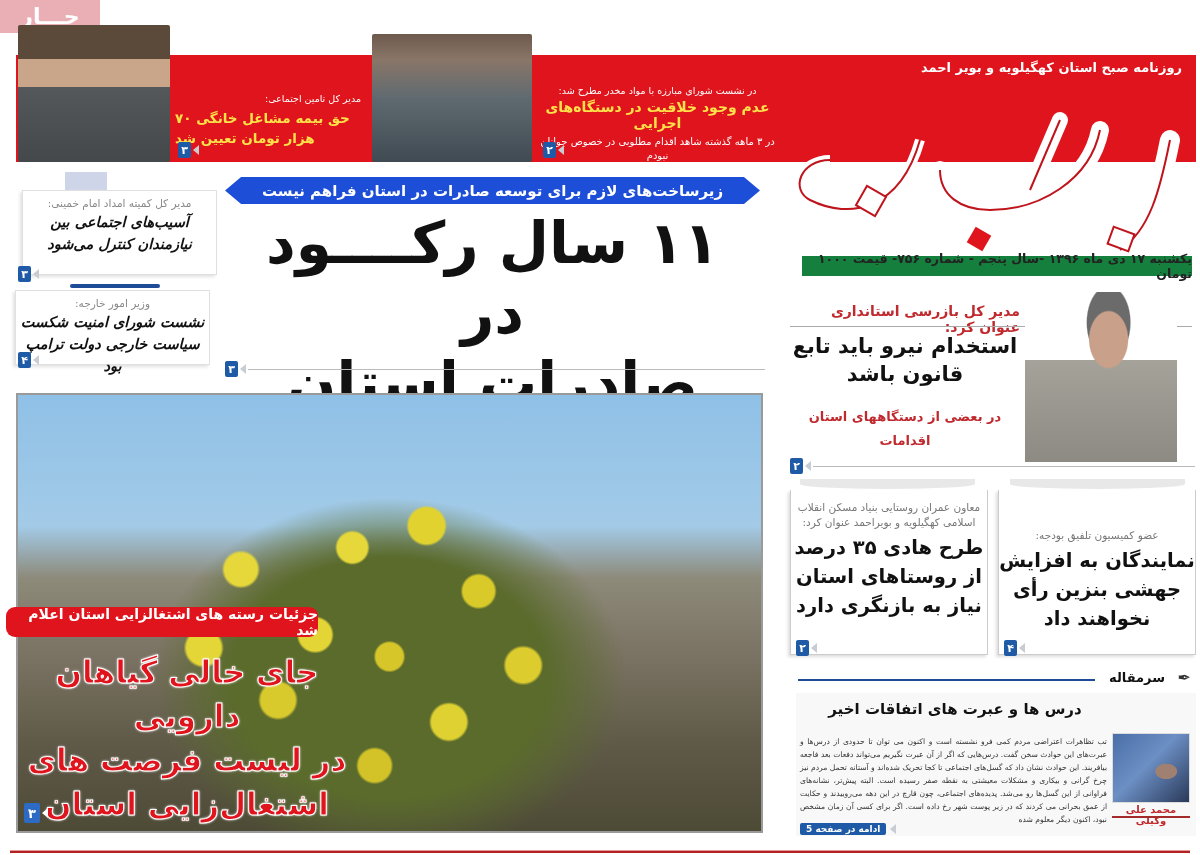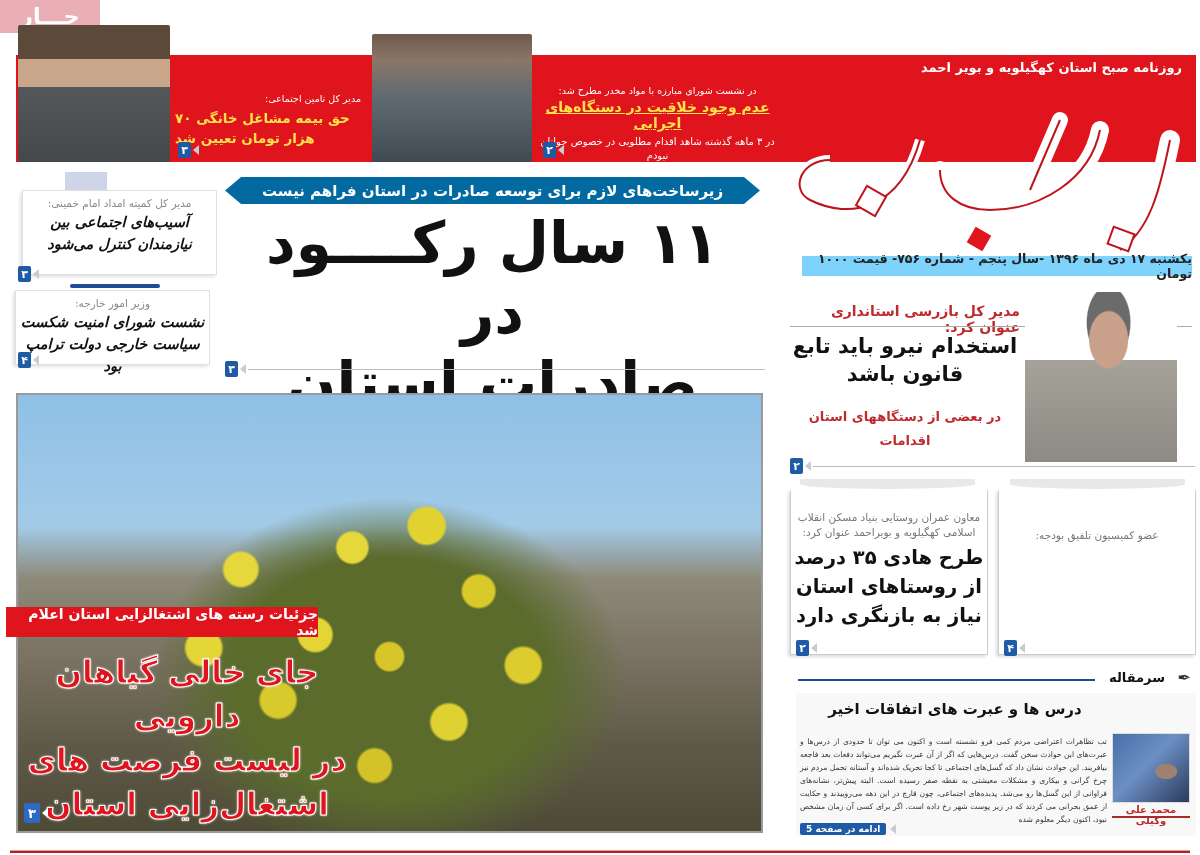--- a/index.html
+++ b/index.html
@@ -11,41 +11,41 @@
   
   .watermark { left: 0; top: 0; width: 100px; height: 33px; background: #e8a7ad; color: #fff; font-weight: bold; font-size: 22px; display: flex; align-items: center; justify-content: center; letter-spacing: 4px; opacity: .9; }
 
   
   .red-band { left: 16px; top: 55px; width: 1180px; height: 107px; background: #e0141c; }
 
   
   .masthead { left: 790px; top: 40px; width: 410px; height: 235px; }
   .masthead-sub { right: 18px; top: 20px; color: #fff; font-size: 13px; font-weight: bold; position: absolute; }
   .masthead-logo { position: absolute; right: 10px; top: 60px; width: 400px; height: 160px; }
-  .masthead-date { position: absolute; right: 8px; top: 216px; width: 390px; height: 20px; background: #7dd3fc; font-size: 12.5px; font-weight: bold; display: flex; align-items: center; justify-content: center; color: #222; }
+  .masthead-date { position: absolute; right: 8px; top: 216px; width: 390px; height: 20px; background: #15803d; font-size: 12.5px; font-weight: bold; display: flex; align-items: center; justify-content: center; color: #222; }
 
   
   .badge { display: inline-flex; align-items: center; justify-content: center; width: 13px; height: 16px; background: #1f5aa6; color: #fff; font-size: 11px; font-weight: bold; border-radius: 2px; }
   .badge-row { display: flex; align-items: center; gap: 0; direction: ltr; }
   .badge-row .tri { width: 0; height: 0; border-top: 5px solid transparent; border-bottom: 5px solid transparent; border-right: 6px solid #c8cdd3; margin-left: 2px; }
   .badge-row .line { flex: 1; height: 1px; background: #bbb; margin-left: 2px; }
 
   
   .photo { background: linear-gradient(180deg, #6e5a4c 0%, #8a7668 20%, #5f6a70 50%, #3f4a52 100%); border-radius: 2px; }
   .top-story-1 { left: 540px; top: 85px; width: 235px; }
   .top-story-1 .kicker { color: #fff; font-size: 9.5px; text-align: center; }
-  .top-story-1 .title { color: #ffe24a; font-weight: bold; font-size: 14px; text-align: center; margin-top: 3px; text-decoration: underline; }
+  .top-story-1 .title { color: #ffe24a; font-weight: bold; font-size: 14px; text-align: center; margin-top: 3px; }
   .top-story-1 .body { color: #fff; font-size: 10px; text-align: center; margin-top: 4px; line-height: 14px; }
 
   .top-story-2 { left: 175px; top: 93px; width: 190px; }
   .top-story-2 .kicker { color: #fff; font-size: 9.5px; text-align: right; padding-right: 4px; }
   .top-story-2 .title { color: #ffe24a; font-weight: bold; font-size: 13.5px; text-align: left; margin-top: 4px; line-height: 20px; }
 
   
-  .blue-banner { left: 225px; top: 177px; width: 535px; height: 27px; background: #0369a1; clip-path: polygon(3% 0, 97% 0, 100% 50%, 97% 100%, 3% 100%, 0 50%); color: #fff; font-weight: bold; font-size: 15px; display: flex; align-items: center; justify-content: center; }
+  .blue-banner { left: 225px; top: 177px; width: 535px; height: 27px; background: #1d4ed8; clip-path: polygon(3% 0, 97% 0, 100% 50%, 97% 100%, 3% 100%, 0 50%); color: #fff; font-weight: bold; font-size: 15px; display: flex; align-items: center; justify-content: center; }
   .main-headline { left: 225px; top: 208px; width: 535px; text-align: center; font-weight: 900; font-size: 58px; line-height: 70px; font-family: "DejaVu Sans", sans-serif; letter-spacing: -1px; }
   .main-headline-rule { left: 225px; top: 361px; width: 540px; }
 
   
   .side-box { background: #fff; border: 1px solid #e0e0e0; box-shadow: -2px 2px 3px #e2e2e2; text-align: center; }
   .side-box .kicker { color: #888; font-size: 10.5px; margin-top: 6px; }
   .side-box .title { font-weight: bold; font-size: 14.5px; line-height: 22px; margin-top: 2px; font-style: italic; }
   .side-1 { left: 22px; top: 190px; width: 195px; height: 85px; }
   .side-2 { left: 15px; top: 290px; width: 195px; height: 75px; }
   .side-tab { left: 65px; top: 172px; width: 42px; height: 20px; background: #cfd5e8; }
@@ -61,37 +61,37 @@
       radial-gradient(circle at 50% 60%, #d6c62a 0 3%, transparent 3.5%),
       radial-gradient(circle at 30% 40%, #e6d83a 0 2.8%, transparent 3.3%),
       radial-gradient(circle at 68% 62%, #dccc2e 0 3%, transparent 3.5%),
       radial-gradient(circle at 35% 70%, #d8c92c 0 3%, transparent 3.5%),
       radial-gradient(circle at 58% 75%, #e0d132 0 3.2%, transparent 3.7%),
       radial-gradient(circle at 48% 85%, #d3c329 0 3%, transparent 3.5%),
       radial-gradient(circle at 25% 58%, #e4d636 0 2.8%, transparent 3.3%),
       radial-gradient(ellipse at 50% 65%, #5a6b2c 0 30%, transparent 45%),
       linear-gradient(180deg, #8fc0e6 0%, #a3cbe8 30%, #8d8a7a 42%, #7a7262 60%, #5f5a48 80%, #4d4a36 100%);
   }
-  .photo-tag { left: 6px; top: 607px; width: 312px; height: 30px; background: #e0141c; color: #fff; font-weight: bold; font-size: 14px; display: flex; align-items: center; justify-content: center; }
+  .photo-tag { left: 6px; top: 607px; width: 312px; height: 30px; background: #e0141c; color: #fff; font-weight: bold; font-size: 14px; display: flex; align-items: center; justify-content: center; border-radius: 9px; }
   .photo-title { left: 22px; top: 650px; width: 330px; text-align: center; color: #e0141c; font-weight: 900; font-size: 31px; line-height: 44px; -webkit-text-stroke: 1px #fff; text-shadow: 0 0 3px #fff, 0 0 2px #fff; }
   .photo-badge { left: 24px; top: 803px; }
   .photo-badge .badge { width: 16px; height: 20px; background: #2d6ac4; font-size: 13px; }
 
   
   .right-kicker { left: 790px; top: 303px; width: 230px; color: #c0292e; font-weight: bold; font-size: 14px; text-align: right; }
   .right-rule { left: 790px; top: 326px; width: 402px; height: 1px; background: #aaa; }
   .right-title { left: 790px; top: 332px; width: 230px; text-align: center; font-weight: 900; font-size: 21px; line-height: 28px; }
   .right-sub { left: 790px; top: 405px; width: 230px; text-align: center; color: #c0292e; font-weight: bold; font-size: 13px; line-height: 24px; }
   .right-photo { left: 1025px; top: 292px; width: 152px; height: 170px;
     background: radial-gradient(ellipse at 55% 28%, #c9a08a 0 16%, transparent 17%), radial-gradient(ellipse at 55% 18%, #6b6b6b 0 18%, transparent 19%), linear-gradient(180deg, #ffffff 0 40%, #a5a29a 40%, #8c8a82 100%); }
   .right-rule-2 { left: 790px; top: 458px; width: 405px; }
 
   
   .rbox { border: 1px solid #ccc; border-top: none; box-shadow: inset 0 0 0 0 #fff, -2px 2px 3px #ddd; text-align: center; background: #fff; }
-  .rbox .kicker { color: #777; font-size: 10.5px; line-height: 15px; margin-top: 20px; }
+  .rbox .kicker { color: #777; font-size: 10.5px; line-height: 15px; margin-top: 10px; }
   .rbox .title { font-weight: 900; font-size: 19.5px; line-height: 29px; margin-top: 3px; }
   .rbox-a { left: 998px; top: 490px; width: 198px; height: 165px; }
   .rbox-b { left: 790px; top: 490px; width: 198px; height: 165px; }
   .rbox-shadow { height: 10px; background: #e8e8e8; border-radius: 0 0 50% 50%; }
   .rbox-badge-a { left: 1004px; top: 640px; }
   .rbox-badge-b { left: 796px; top: 640px; }
 
   
   .editorial-header { left: 790px; top: 668px; width: 405px; height: 22px; }
   .editorial-header .label { position: absolute; right: 30px; top: 2px; font-weight: bold; font-size: 13px; }
@@ -214,20 +214,21 @@
 
 <div class="abs" style="left:1010px; top:479px; width:175px;">
     <div class="rbox-shadow"></div>
   </div>
 <div class="abs" style="left:800px; top:479px; width:175px;">
     <div class="rbox-shadow"></div>
   </div>
 
 <div class="abs rbox rbox-a">
   <div class="kicker" style="margin-top:38px">عضو کمیسیون تلفیق بودجه:</div>
+  <div class="title">نمایندگان به افزایش جهشی بنزین رأی نخواهند داد</div>
 </div>
 <div class="abs badge-row rbox-badge-a">
   <span class="badge">۴</span>
   <span class="tri"></span>
 </div>
 
 <div class="abs rbox rbox-b">
   <div class="kicker">معاون عمران روستایی بنیاد مسکن انقلاب اسلامی کهگیلویه و بویراحمد عنوان کرد:</div>
   <div class="title">طرح هادی ۳۵ درصد از روستاهای استان نیاز به بازنگری دارد</div>
 </div>

